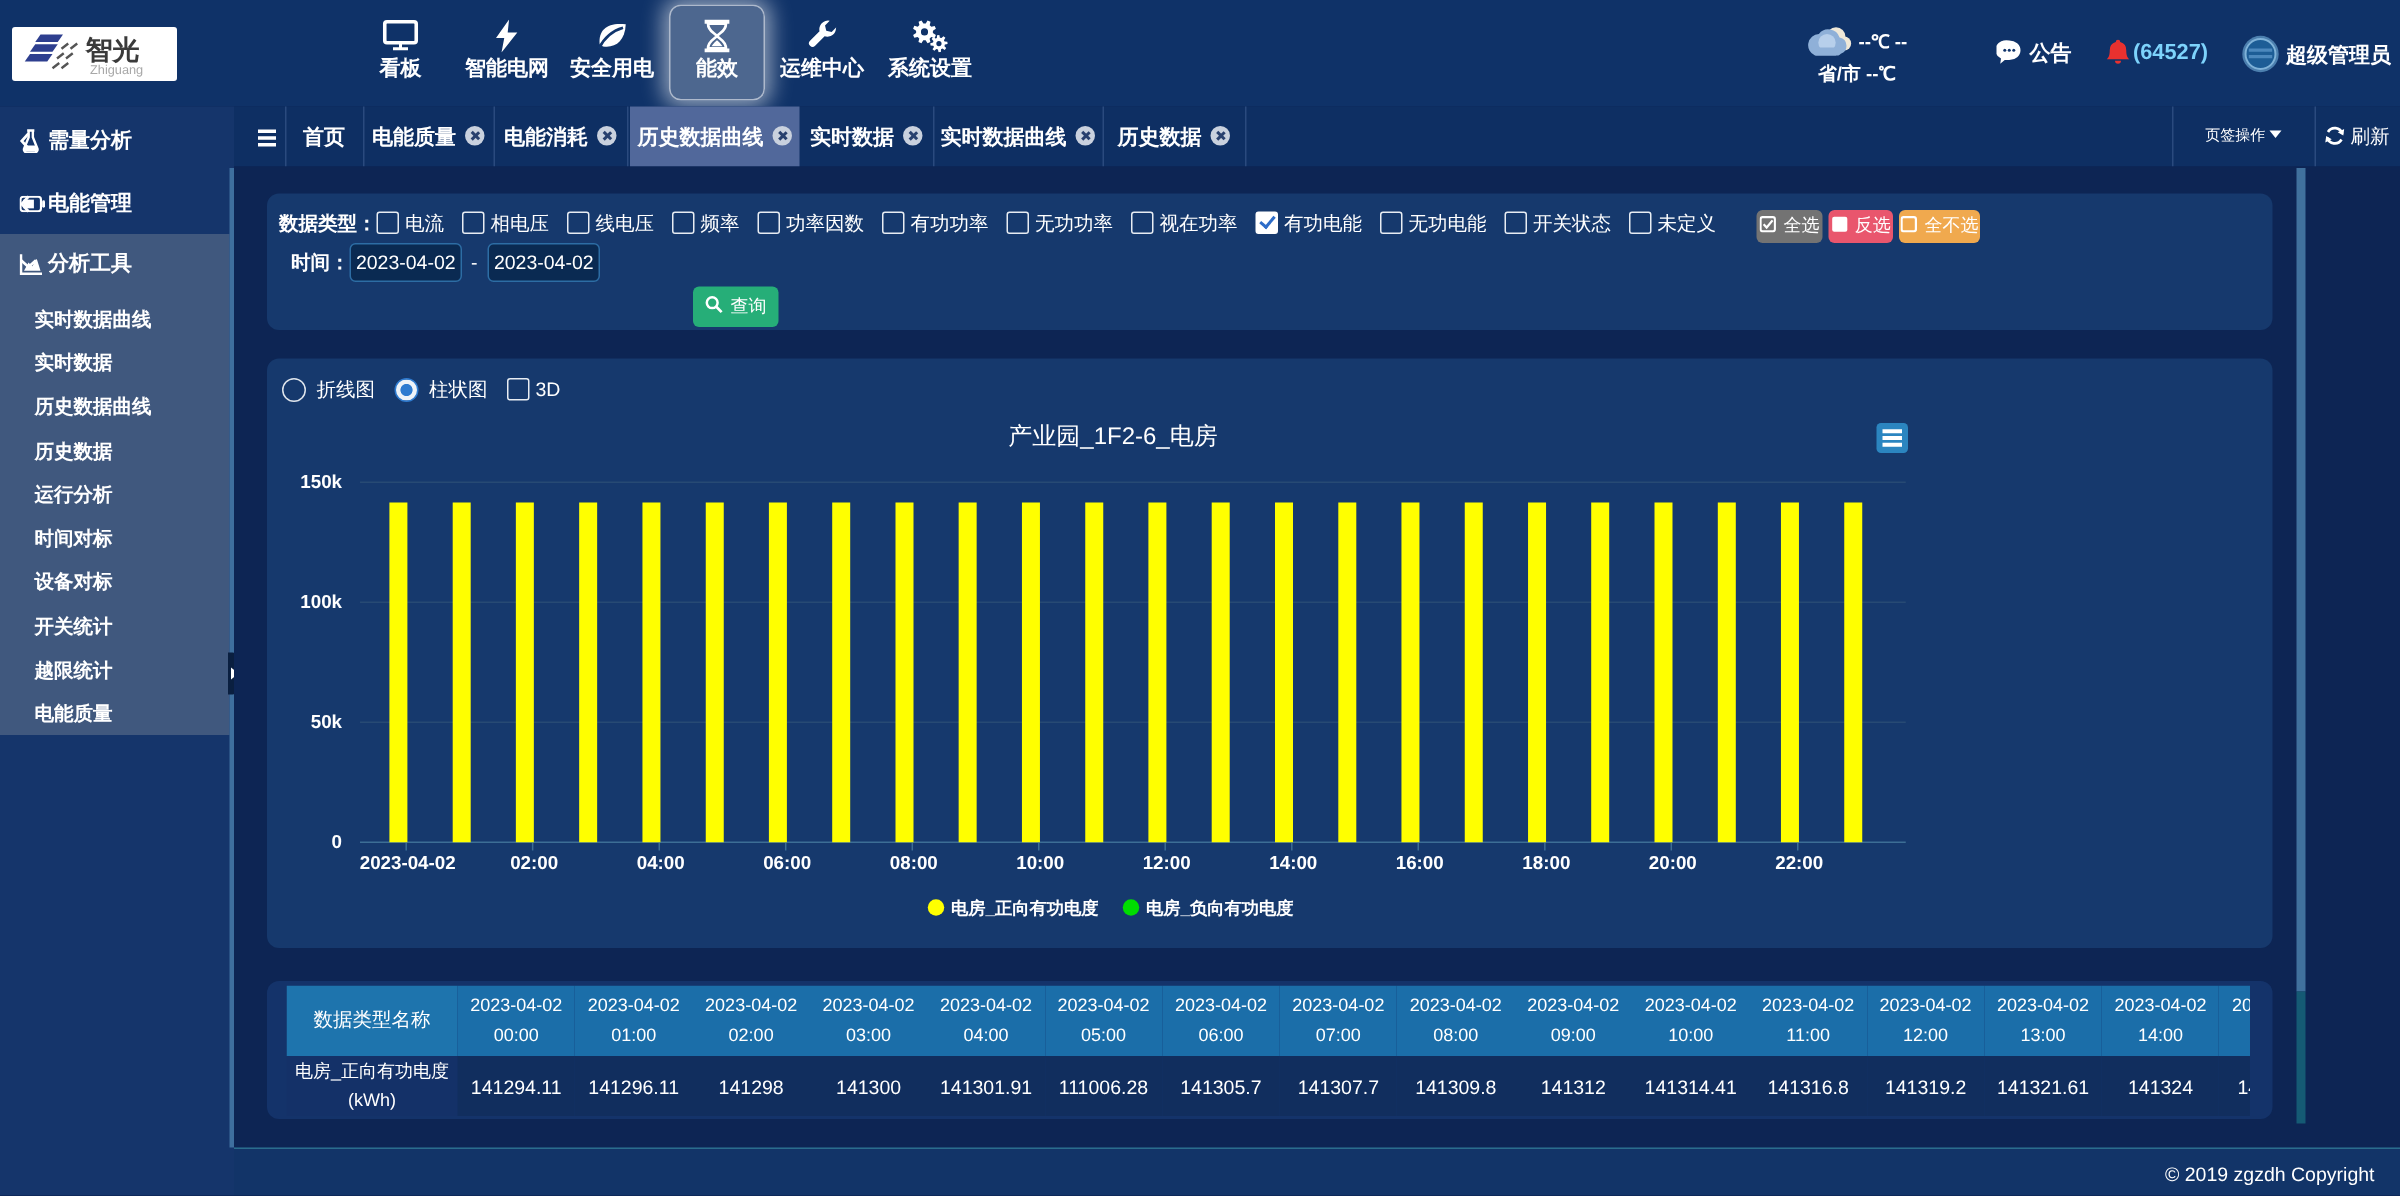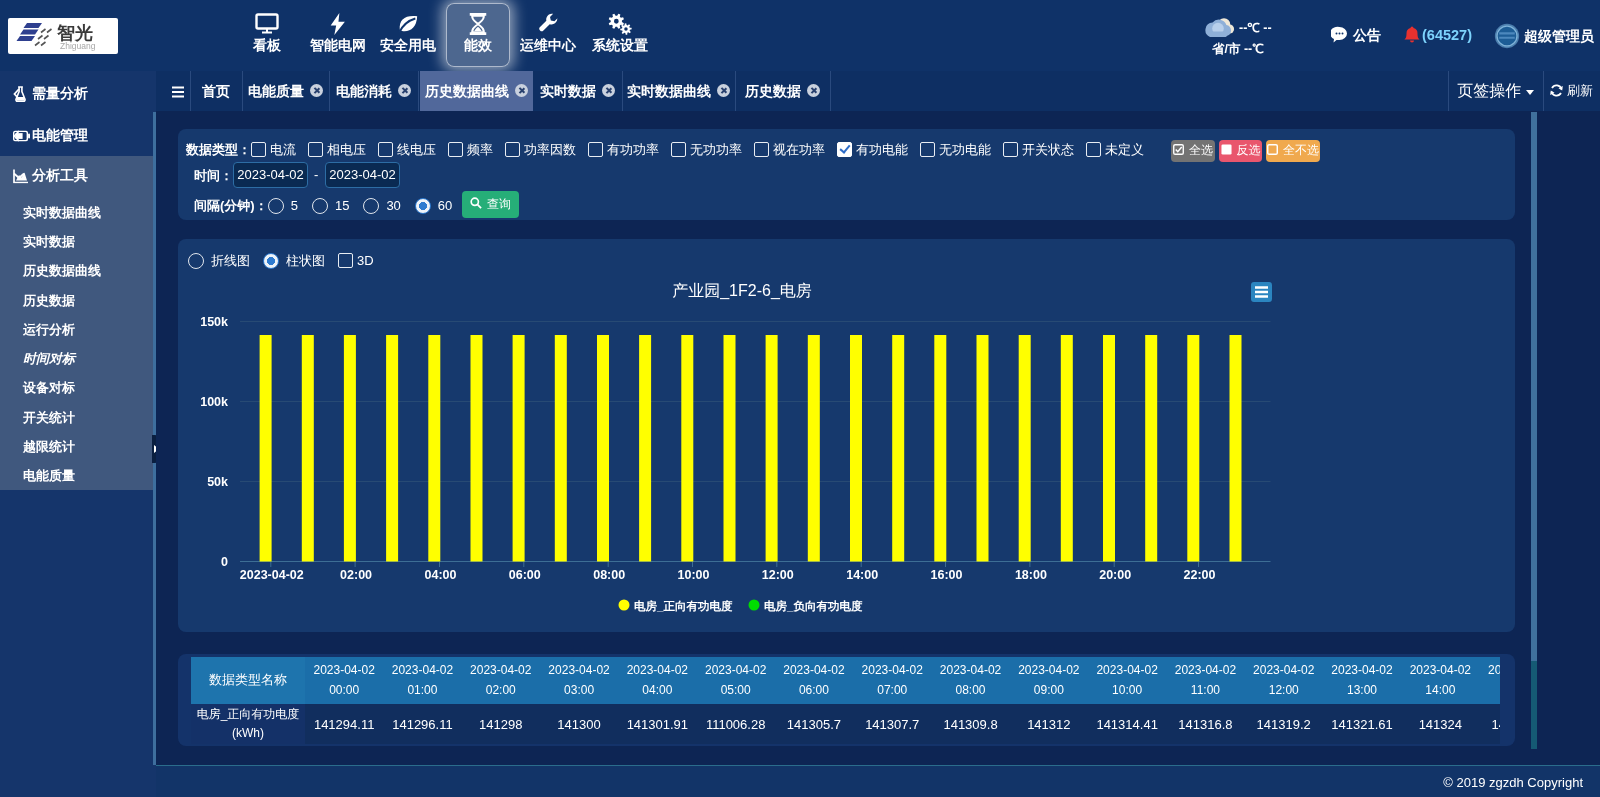--- a/index.html
+++ b/index.html
@@ -202,21 +202,21 @@
       <span class="mt">分析工具</span>
       <svg class="chev" width="12" height="7" viewBox="0 0 12 7">
           <path d="M1 1 L6 5.5 L11 1" stroke="#fff" stroke-width="1.8" fill="none"></path>
         </svg>
     </div>
     <div class="sitem" style="top:142px;">实时数据曲线</div>
     <div class="sitem" style="top:171px;">实时数据</div>
     <div class="sitem" style="top:200px;">历史数据曲线</div>
     <div class="sitem" style="top:230px;">历史数据</div>
     <div class="sitem" style="top:259px;">运行分析</div>
-    <div class="sitem" style="top:288px;font-style:italic;">时间对标</div>
+    <div class="sitem" style="top:288px;">时间对标</div>
     <div class="sitem" style="top:317px;">设备对标</div>
     <div class="sitem" style="top:347px;">开关统计</div>
     <div class="sitem" style="top:376px;">越限统计</div>
     <div class="sitem" style="top:405px;">电能质量</div>
     <div id="side-scroll1"></div>
 
     <div id="side-handle"></div>
   </div>
   <div id="tabbar">
     <div id="tab-active"></div>
@@ -231,21 +231,21 @@
     <div class="tab" style="left:173px;width:89px;">电能消耗<span class="tclose"></span></div>
     <div class="tsep" style="left:262px;"></div>
     <div class="tab" style="left:264px;width:113px;">历史数据曲线<span class="tclose"></span></div>
     <div class="tab" style="left:377px;width:89px;">实时数据<span class="tclose"></span></div>
     <div class="tsep" style="left:466px;"></div>
     <div class="tab" style="left:466px;width:113px;">实时数据曲线<span class="tclose"></span></div>
     <div class="tsep" style="left:579px;"></div>
     <div class="tab" style="left:579px;width:95px;">历史数据<span class="tclose"></span></div>
     <div class="tsep" style="left:674px;"></div>
     <div class="tsep" style="left:1292px;"></div>
-    <div class="tab" style="left:1292px;width:95px;font-weight:normal;font-size:16px;">页签操作 <span style="display:inline-block;width:0;height:0;border-top:5px solid #fff;border-left:4.5px solid transparent;border-right:4.5px solid transparent;vertical-align:1px;"></span></div>
+    <div class="tab" style="left:1292px;width:95px;font-weight:normal;font-size:10px;">页签操作 <span style="display:inline-block;width:0;height:0;border-top:5px solid #fff;border-left:4.5px solid transparent;border-right:4.5px solid transparent;vertical-align:1px;"></span></div>
     <div class="tsep" style="left:1387px;"></div>
     <div class="tab" style="left:1387px;width:57px;font-weight:normal;font-size:13px;"><svg width="13" height="13" viewBox="0 0 13 13" style="vertical-align:-2px;margin-right:4px;">
           <path d="M11.5 5.2 A5.2 5.2 0 0 0 2 4 M1.5 7.8 A5.2 5.2 0 0 0 11 9" fill="none" stroke="#fff" stroke-width="1.8"></path>
           <polygon points="12.8,2 12.2,6.4 8.5,4.2" fill="#fff"></polygon>
           <polygon points="0.2,11 0.8,6.6 4.5,8.8" fill="#fff"></polygon>
         </svg>刷新</div>
   </div>
   <div id="main">
     <div class="panel" id="fpanel">
       <div style="position:absolute;left:8px;top:9px;width:1160px;line-height:22px;white-space:nowrap;">
@@ -258,23 +258,20 @@
       <div class="btn" style="left:1041px;top:11px;width:43px;background:#e9566d;"><span class="bico"><svg width="11" height="11" viewBox="0 0 12 12">
               <rect x="0.5" y="0.5" width="11" height="11" rx="1.5" fill="#fff"></rect>
             </svg></span>反选</div>
       <div class="btn" style="left:1088px;top:11px;width:54px;background:#f0a94e;"><span class="bico"><svg width="11" height="11" viewBox="0 0 12 12">
               <rect x="0.8" y="0.8" width="10.4" height="10.4" rx="1.5" fill="none" stroke="#fff" stroke-width="1.6"></rect>
             </svg></span>全不选</div>
       <div style="position:absolute;left:16px;top:33px;height:26px;line-height:26px;"><span class="flab">时间：</span></div>
       <div class="dinput" style="left:55px;top:33px;">2023-04-02</div>
       <div style="position:absolute;left:136px;top:33px;height:26px;line-height:26px;color:#fff;font-size:13px;">-</div>
       <div class="dinput" style="left:147px;top:33px;">2023-04-02</div>
-      <div style="position:absolute;left:16px;top:65px;height:22px;line-height:22px;white-space:nowrap;">
-        <span class="flab">间隔(分钟)：</span><span class="raditem"><span class="rad"></span><label class="ck">5</label></span><span class="raditem"><span class="rad"></span><label class="ck">15</label></span><span class="raditem"><span class="rad"></span><label class="ck">30</label></span><span class="raditem"><span class="rad on"></span><label class="ck">60</label></span>
-      </div>
       <div class="btn" style="left:284px;top:62px;width:57px;height:27px;line-height:26px;background:#26ae78;"><span class="bico"><svg width="12" height="12" viewBox="0 0 13 13">
               <circle cx="5.2" cy="5.2" r="3.9" fill="none" stroke="#fff" stroke-width="1.8"></circle>
               <path d="M8.2 8.2 L12 12" stroke="#fff" stroke-width="2"></path>
             </svg></span>查询</div>
     </div>
     <div class="panel" id="cpanel">
       <div style="position:absolute;left:10px;top:10px;height:22px;line-height:22px;white-space:nowrap;">
         <span class="raditem2"><span class="rad"></span><label class="ck">折线图</label></span><span class="raditem2"><span class="rad on"></span><label class="ck">柱状图</label></span><span class="raditem2"><span class="ckbox"></span><label class="ck">3D</label></span>
       </div>
       <svg id="chart" width="1337" height="393" viewBox="0 0 1337 393" style="position:absolute;left:0;top:0;">

